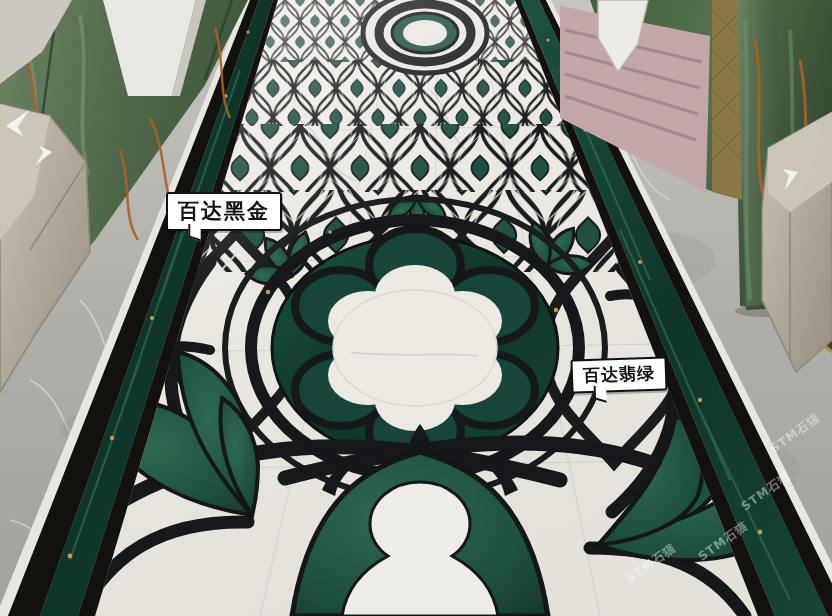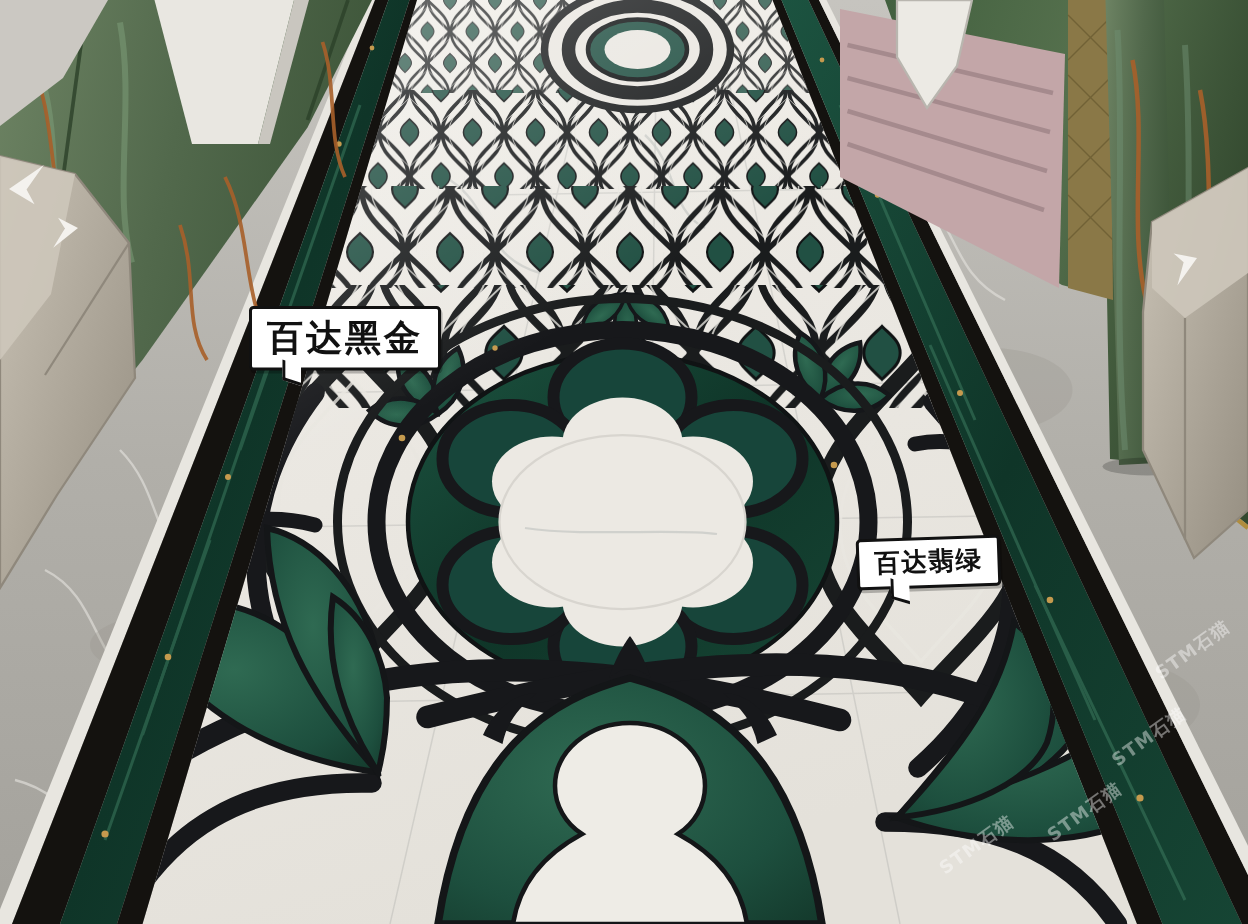--- a/index.html
+++ b/index.html
@@ -9,21 +9,21 @@
   .ink{stroke:var(--marble_black,#17181b);}
   .ink-fill{fill:var(--marble_black,#17181b);}
   .gold{fill:var(--gold_fleck,#c59a4e);}
   
   .callout{position:absolute;background:#fff;border:2.5px solid #111;
            border-radius:3px;padding:3px 10px 4px;color:#111;white-space:nowrap;
            box-shadow:1px 2px 0 rgba(0,0,0,.25);z-index:5;}
   .callout::after{content:"";position:absolute;left:20px;bottom:-10px;width:11px;height:11px;
            background:#fff;border-left:2.5px solid #111;border-bottom:2.5px solid #111;
            transform:rotate(18deg) skewX(18deg);}
-  .callout-1{left:166px;top:204px;font-size:24px;font-weight:600;letter-spacing:2px;}
+  .callout-1{left:166px;top:192px;font-size:21px;font-weight:600;letter-spacing:2px;}
   .callout-2{left:571px;top:358px;font-size:17px;font-weight:600;letter-spacing:1px;transform:rotate(-2deg);}
   
   .wm{position:absolute;color:rgba(255,255,255,.42);font-size:12px;font-weight:bold;
       letter-spacing:1px;white-space:nowrap;transform:rotate(-36deg);transform-origin:left center;
       z-index:4;pointer-events:none;}
   .wm1{left:628px;top:572px;}
   .wm2{left:700px;top:550px;}
   .wm3{left:743px;top:500px;}
   .wm4{left:772px;top:442px;}
 </style>

